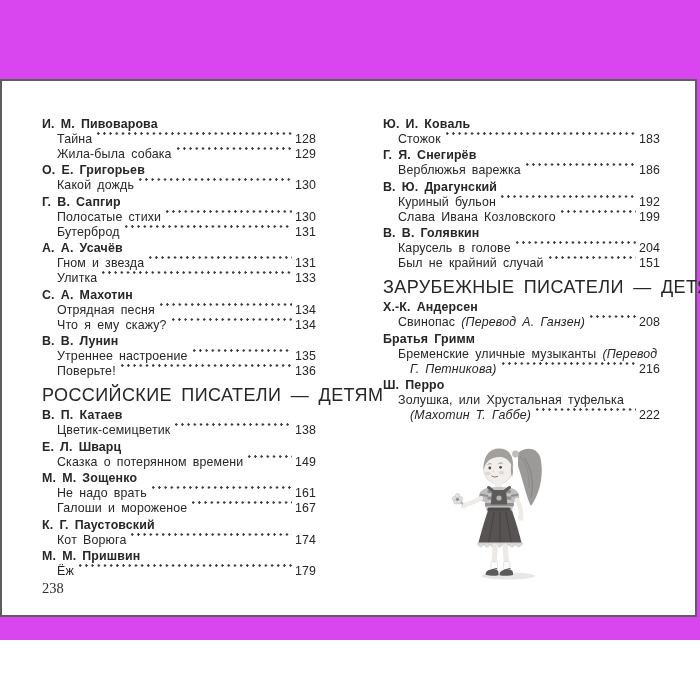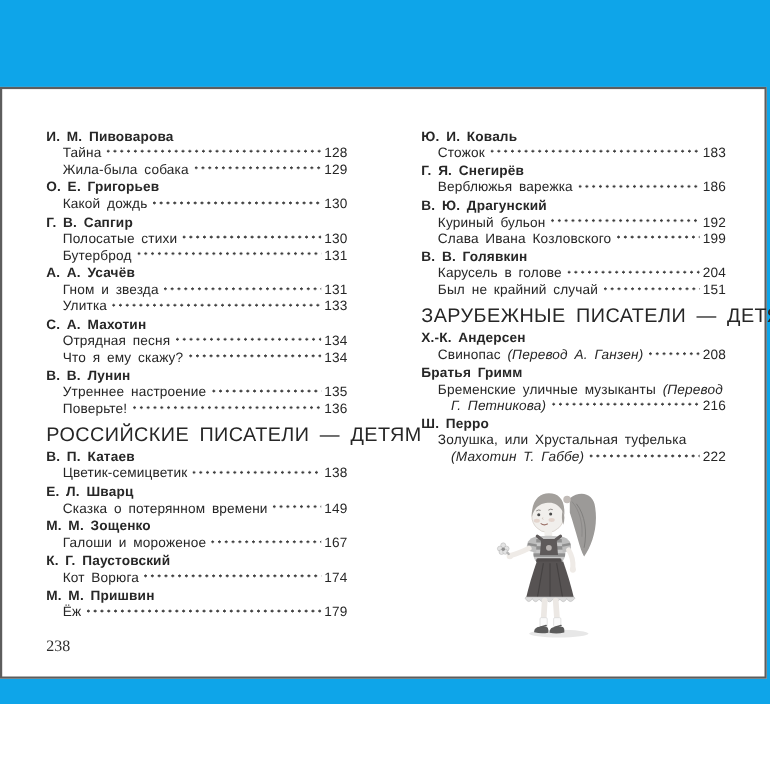--- a/index.html
+++ b/index.html
@@ -1,31 +1,31 @@
 <!DOCTYPE html>
 <html><head>
 <meta charset="utf-8">
 <style>
   html,body { margin:0; padding:0; background:#ffffff; }
   .canvas {
-    position:relative; width:700px; height:640px; background:#0ea5e9;
+    position:relative; width:700px; height:640px; background:#d946ef;
     font-family:"Liberation Sans", sans-serif; color:#262626; overflow:hidden;
   }
   .page-frame {
     position:absolute; left:0px; top:79px; width:697px; height:538px;
     border:2px solid #5d5d5d; box-sizing:border-box; background:#ffffff;
   }
   .col {
     position:absolute; top:115px; font-size:12.4px; line-height:15px;
     letter-spacing:0.15px; word-spacing:2.5px; color:#262626;
   }
   .col-left  { left:42px;  width:274px; }
   .col-right { left:383px; width:277px; }
   .author { font-weight:bold; margin-top:1.5px; white-space:nowrap; }
-  .work { display:flex; align-items:center; padding-left:15px; }
+  .work { display:flex; align-items:flex-start; padding-left:15px; }
   .work.cont { padding-left:27px; }
   .work .t { white-space:nowrap; }
   .it { font-style:italic; }
   .dots {
     flex:1; min-width:10px; height:3px; margin:0 3px 2.5px 5px;
     background-image:radial-gradient(circle at 1.2px 1.5px, #3c3c3c 1.05px, rgba(0,0,0,0) 1.35px);
     background-size:6.2px 3px; background-repeat:repeat-x; background-position:left bottom;
   }
   .pg { white-space:nowrap; }
   .section-heading {
@@ -130,20 +130,25 @@
       <div class="group">
         <div class="author">Е. Л. Шварц</div>
         <div class="work">
           <span class="t"><span>Сказка о потерянном времени</span></span>
           <span class="dots"></span>
           <span class="pg">149</span>
         </div>
       </div>
       <div class="group">
         <div class="author">М. М. Зощенко</div>
+        <div class="work">
+          <span class="t"><span>Не надо врать</span></span>
+          <span class="dots"></span>
+          <span class="pg">161</span>
+        </div>
         <div class="work">
           <span class="t"><span>Галоши и мороженое</span></span>
           <span class="dots"></span>
           <span class="pg">167</span>
         </div>
       </div>
       <div class="group">
         <div class="author">К. Г. Паустовский</div>
         <div class="work">
           <span class="t"><span>Кот Ворюга</span></span>

